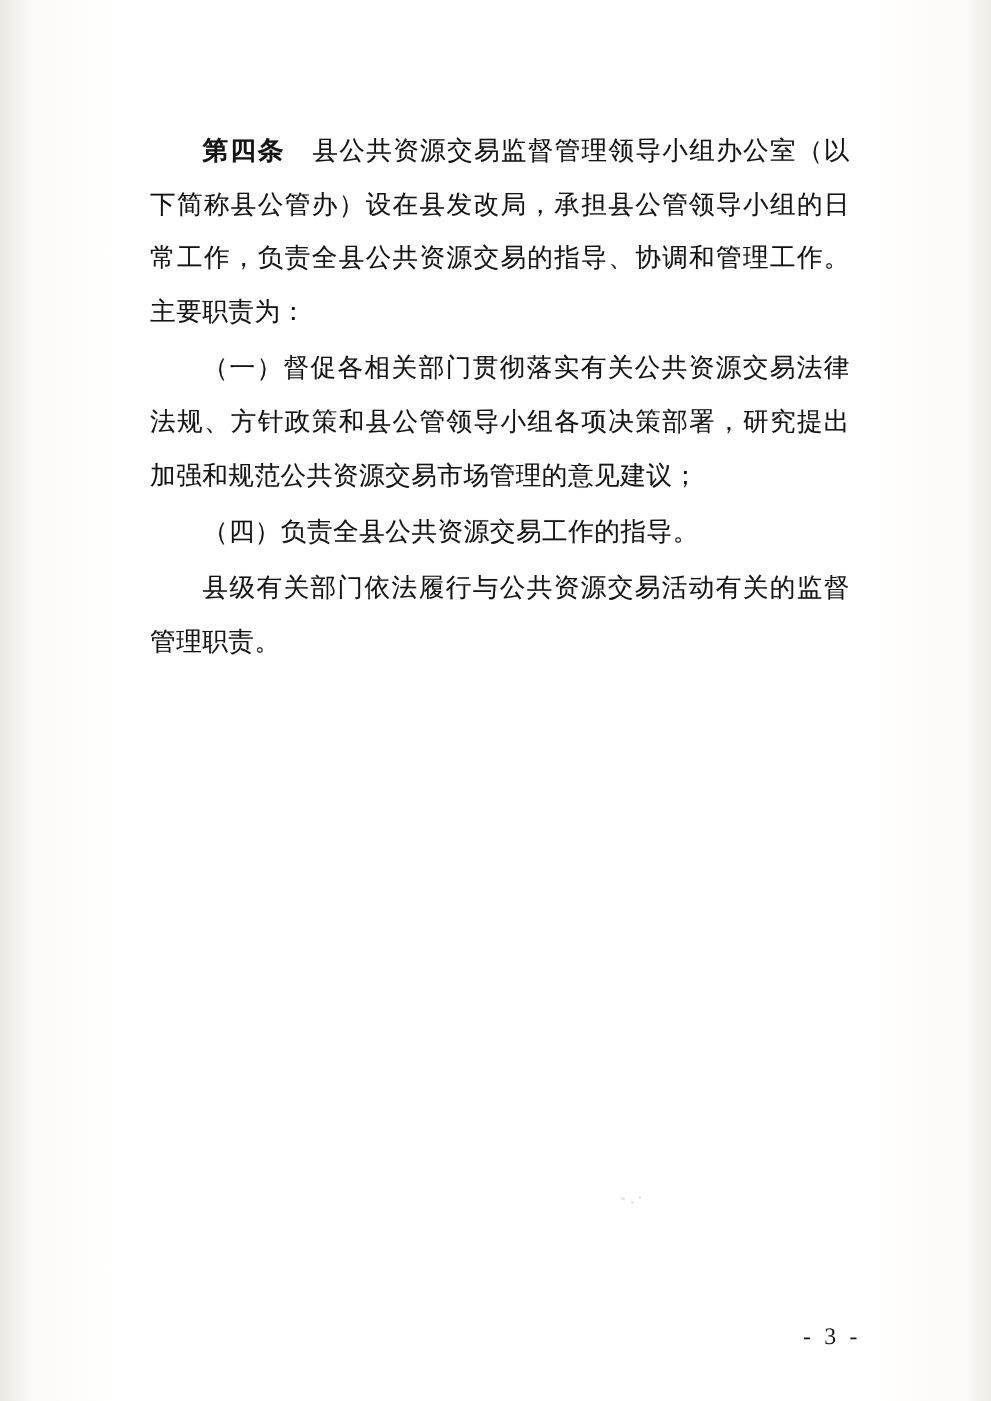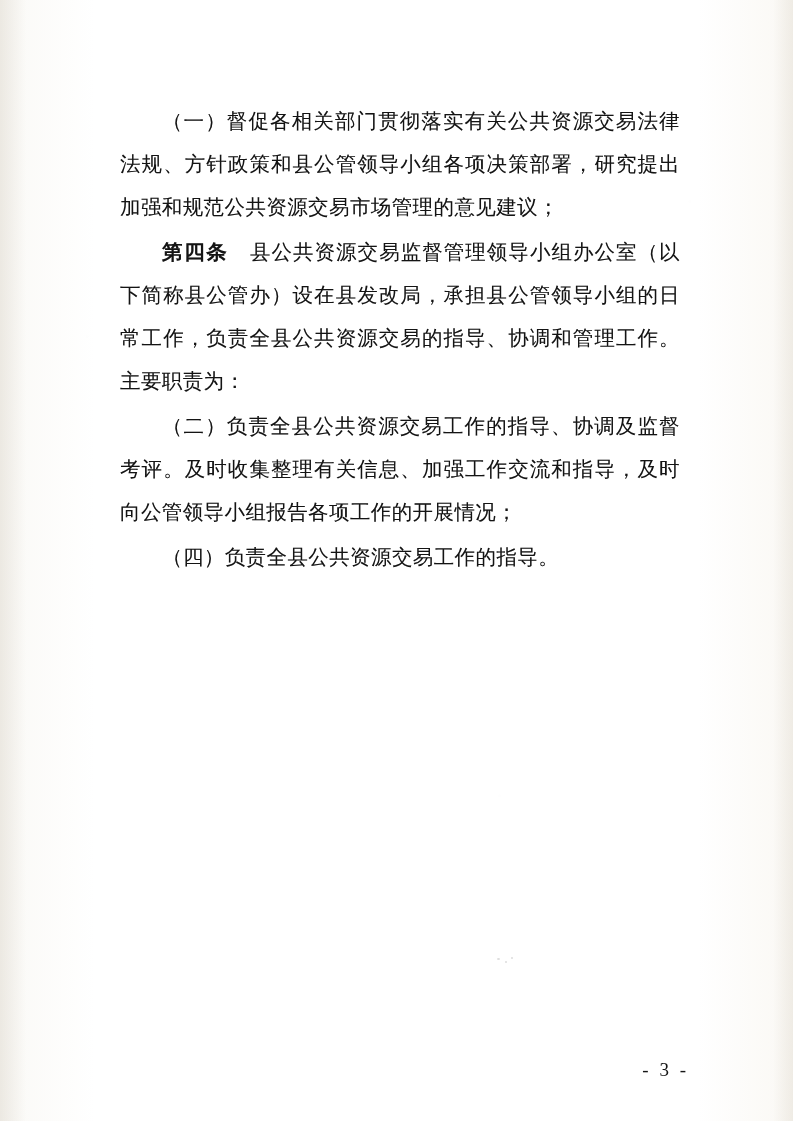--- a/index.html
+++ b/index.html
@@ -90,37 +90,37 @@
 <body>
 
 <div class="page">
   <div class="edge-left"></div>
   <div class="edge-right"></div>
   <div class="scan-noise"></div>
 
   <div class="content">
 
     <p class="para indent">
-      <span>（一）督促各相关部门贯彻落实有关公共资源交易法律法规、方针政策和县公管领导小组各项决策部署，研究提出加强和规范公共资源交易市场管理的意见建议；</span>
-    </p>
-
-    <p class="para indent">
       <span class="label">第四条</span><span>　县公共资源交易监督管理领导小组办公室（以下简称县公管办）设在县发改局，承担县公管领导小组的日常工作，负责全县公共资源交易的指导、协调和管理工作。主要职责为：</span>
     </p>
 
     <p class="para indent">
-      <span>（二）负责全县公共资源交易工作的指导、协调及监督考评。及时收集整理有关信息、加强工作交流和指导，及时向公管领导小组报告各项工作的开展情况；</span>
+      <span>（一）督促各相关部门贯彻落实有关公共资源交易法律法规、方针政策和县公管领导小组各项决策部署，研究提出加强和规范公共资源交易市场管理的意见建议；</span>
     </p>
+
 
 
     <p class="para indent">
       <span>（四）负责全县公共资源交易工作的指导。</span>
     </p>
 
 
+    <p class="para indent">
+      <span>县级有关部门依法履行与公共资源交易活动有关的监督管理职责。</span>
+    </p>
 
   </div>
 
   <div class="speck s1"></div>
   <div class="speck s2"></div>
   <div class="speck s3"></div>
 
   <div class="footer">- 3 -</div>
 </div>
 

